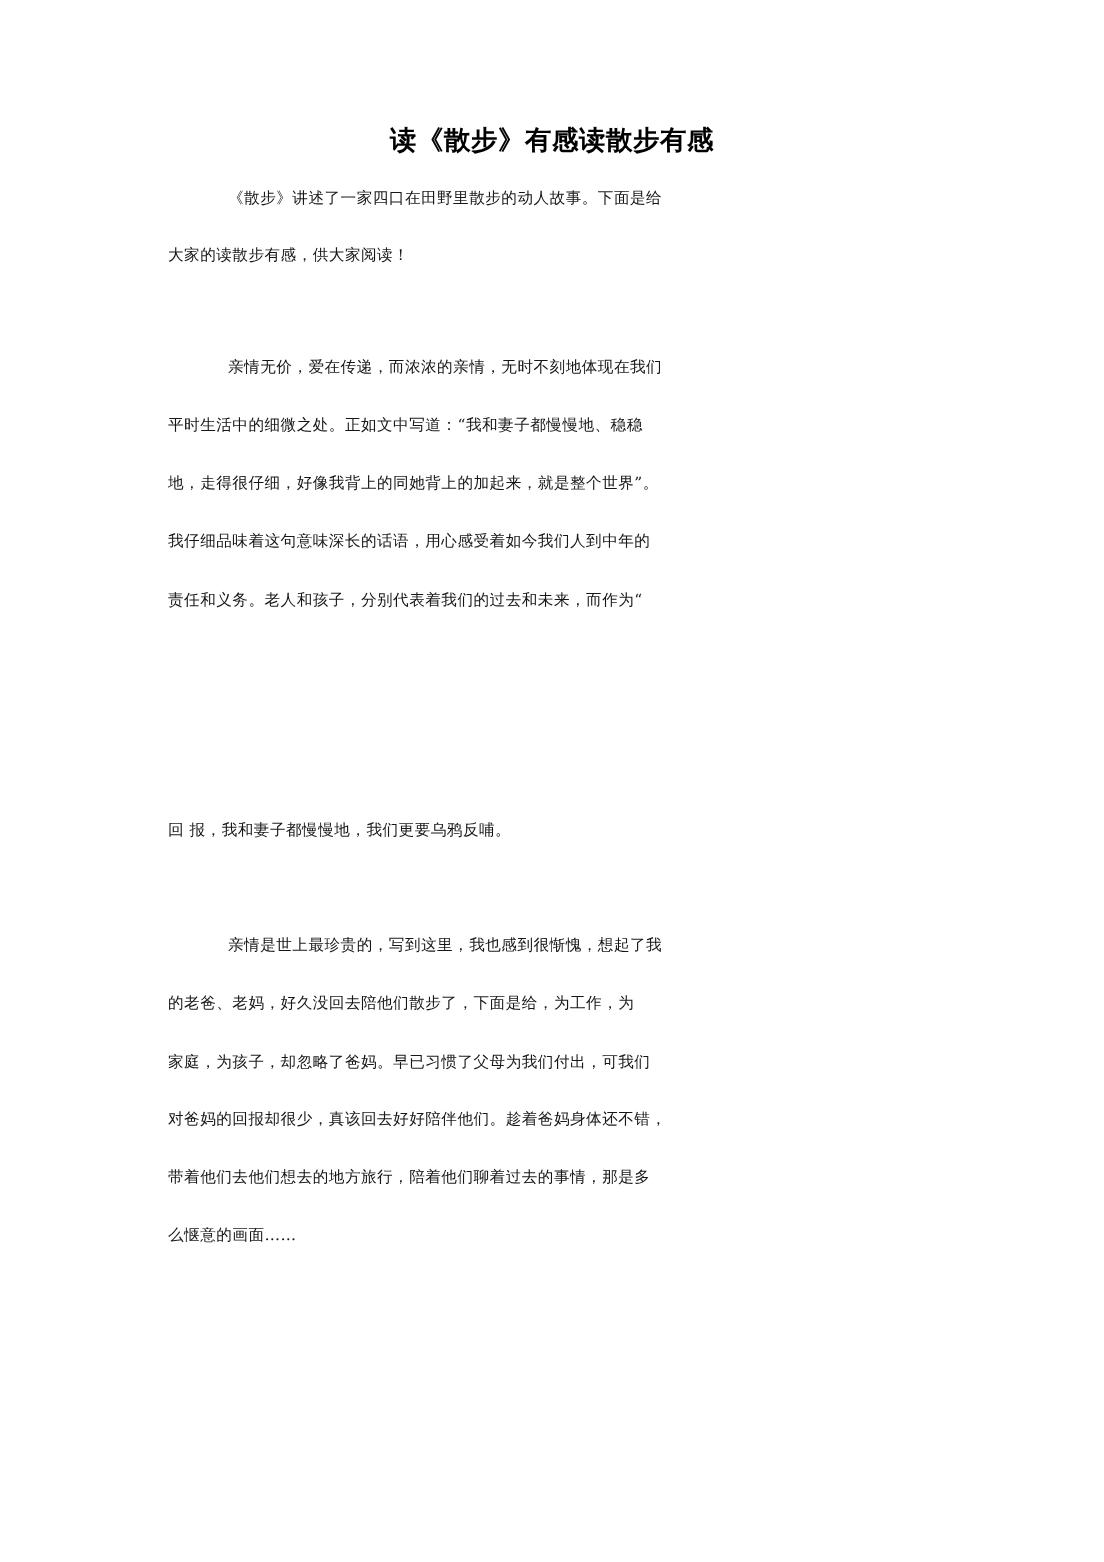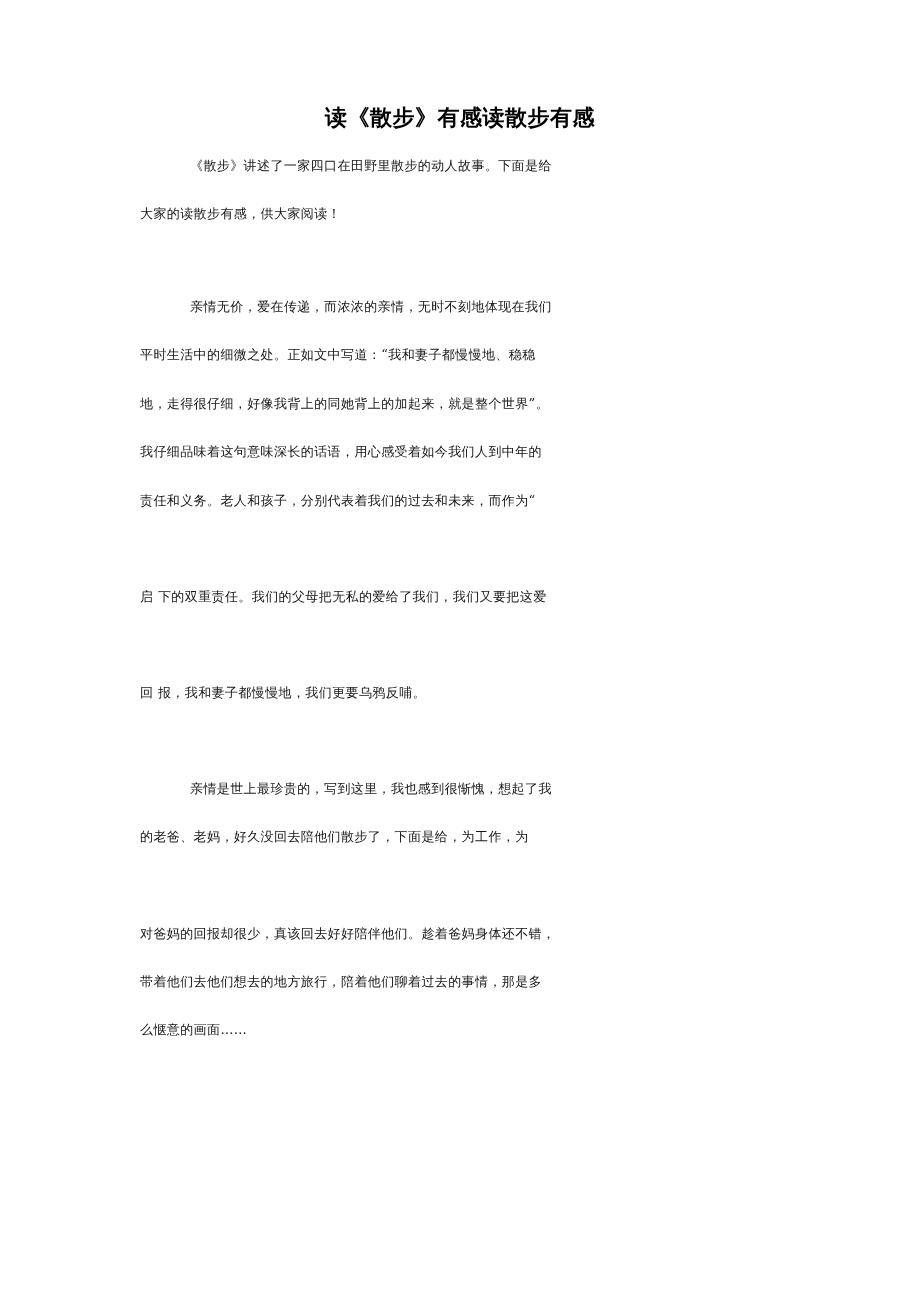--- a/index.html
+++ b/index.html
@@ -55,22 +55,22 @@
   <div class="title" style="top:103px">读《散步》有感读散步有感</div>
 
   <div class="line indent" style="top:152px">《散步》讲述了一家四口在田野里散步的动人故事。下面是给</div>
   <div class="line" style="top:200px">大家的读散步有感，供大家阅读！</div>
 
   <div class="line indent" style="top:293px">亲情无价，爱在传递，而浓浓的亲情，无时不刻地体现在我们</div>
   <div class="line" style="top:341px">平时生活中的细微之处。正如文中写道：“我和妻子都慢慢地、稳稳</div>
   <div class="line" style="top:390px">地，走得很仔细，好像我背上的同她背上的加起来，就是整个世界”。</div>
   <div class="line" style="top:438px">我仔细品味着这句意味深长的话语，用心感受着如今我们人到中年的</div>
   <div class="line" style="top:487px">责任和义务。老人和孩子，分别代表着我们的过去和未来，而作为“</div>
-  <div class="line" style="top:583px">启  下的双重责任。我们的父母把无私的爱给了我们，我们又要把这爱</div>
   <div class="line" style="top:679px">回  报，我和妻子都慢慢地，我们更要乌鸦反哺。</div>
 
   <div class="line indent" style="top:775px">亲情是世上最珍贵的，写到这里，我也感到很惭愧，想起了我</div>
   <div class="line" style="top:823px">的老爸、老妈，好久没回去陪他们散步了，下面是给，为工作，为</div>
+  <div class="line" style="top:872px">家庭，为孩子，却忽略了爸妈。早已习惯了父母为我们付出，可我们</div>
   <div class="line" style="top:920px">对爸妈的回报却很少，真该回去好好陪伴他们。趁着爸妈身体还不错，</div>
   <div class="line" style="top:968px">带着他们去他们想去的地方旅行，陪着他们聊着过去的事情，那是多</div>
   <div class="line" style="top:1016px">么惬意的画面……</div>
 
 </div>
 
 </body></html>

